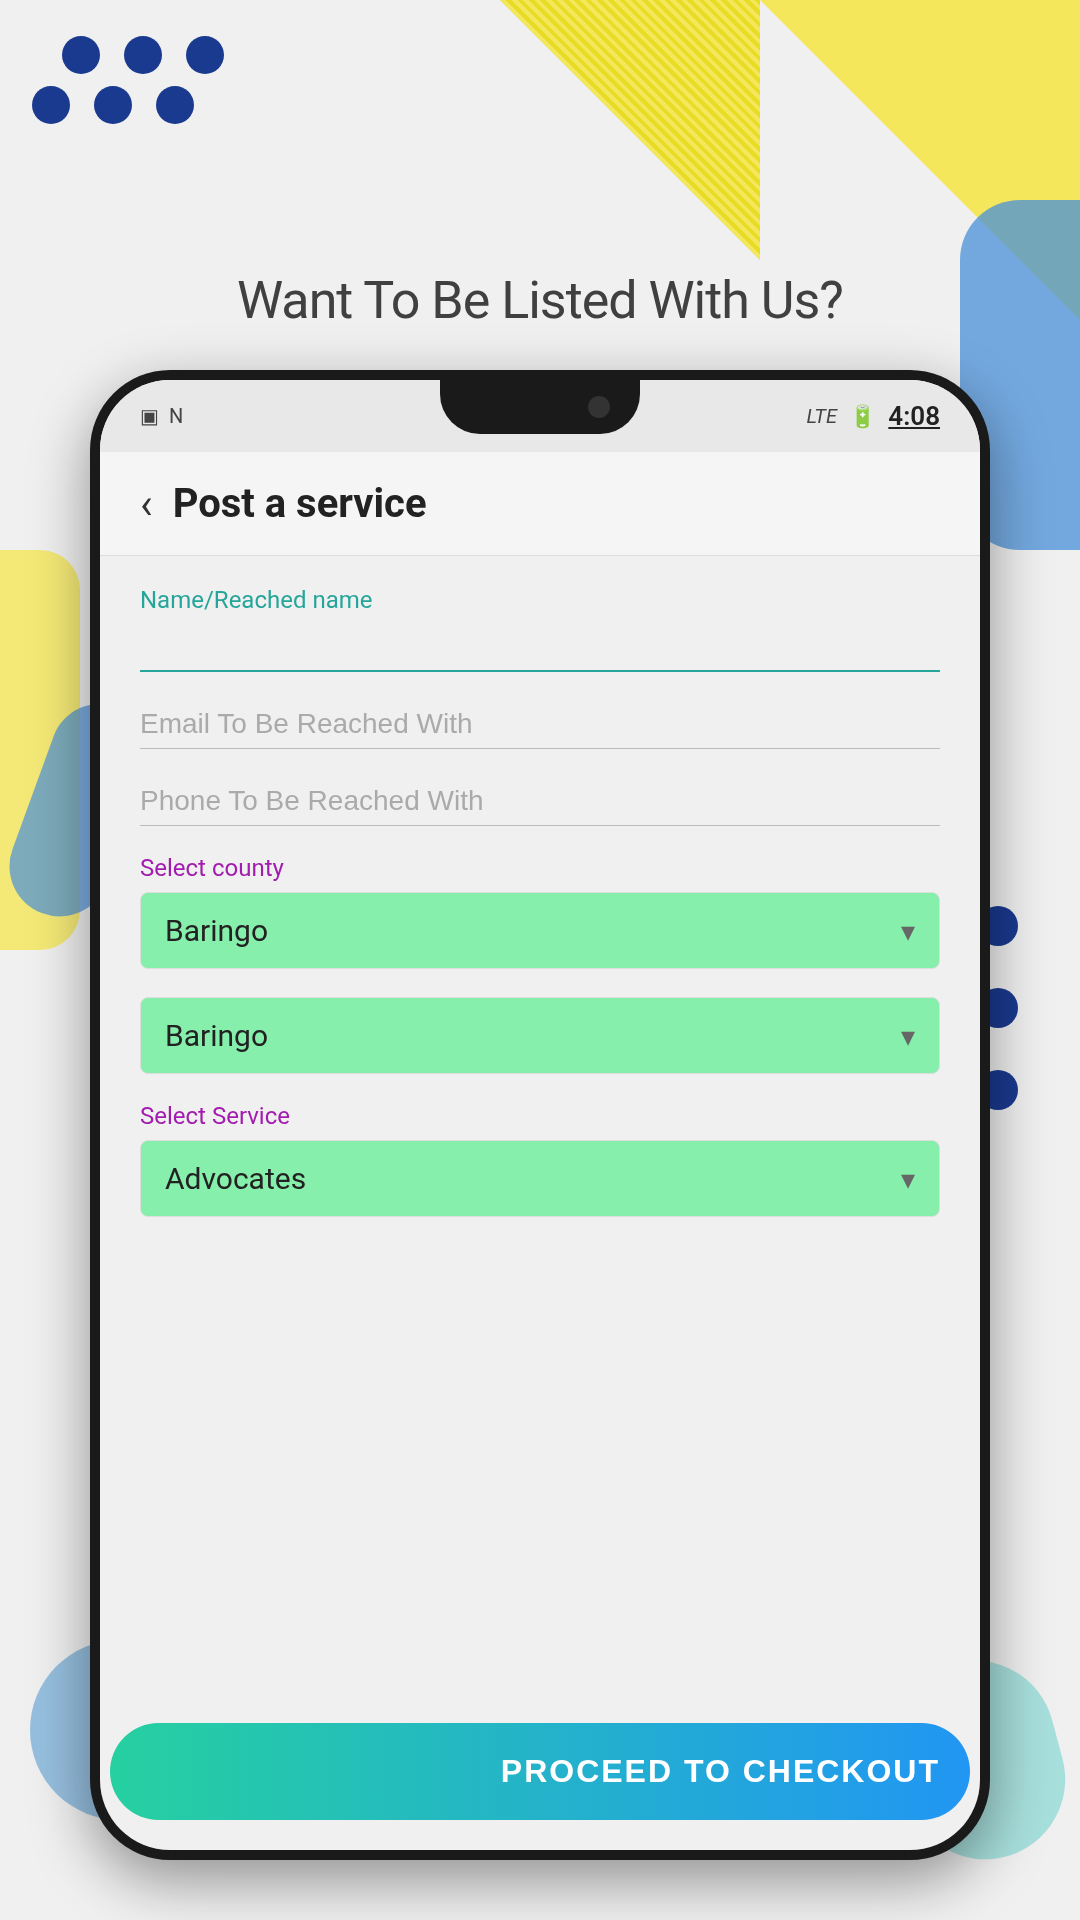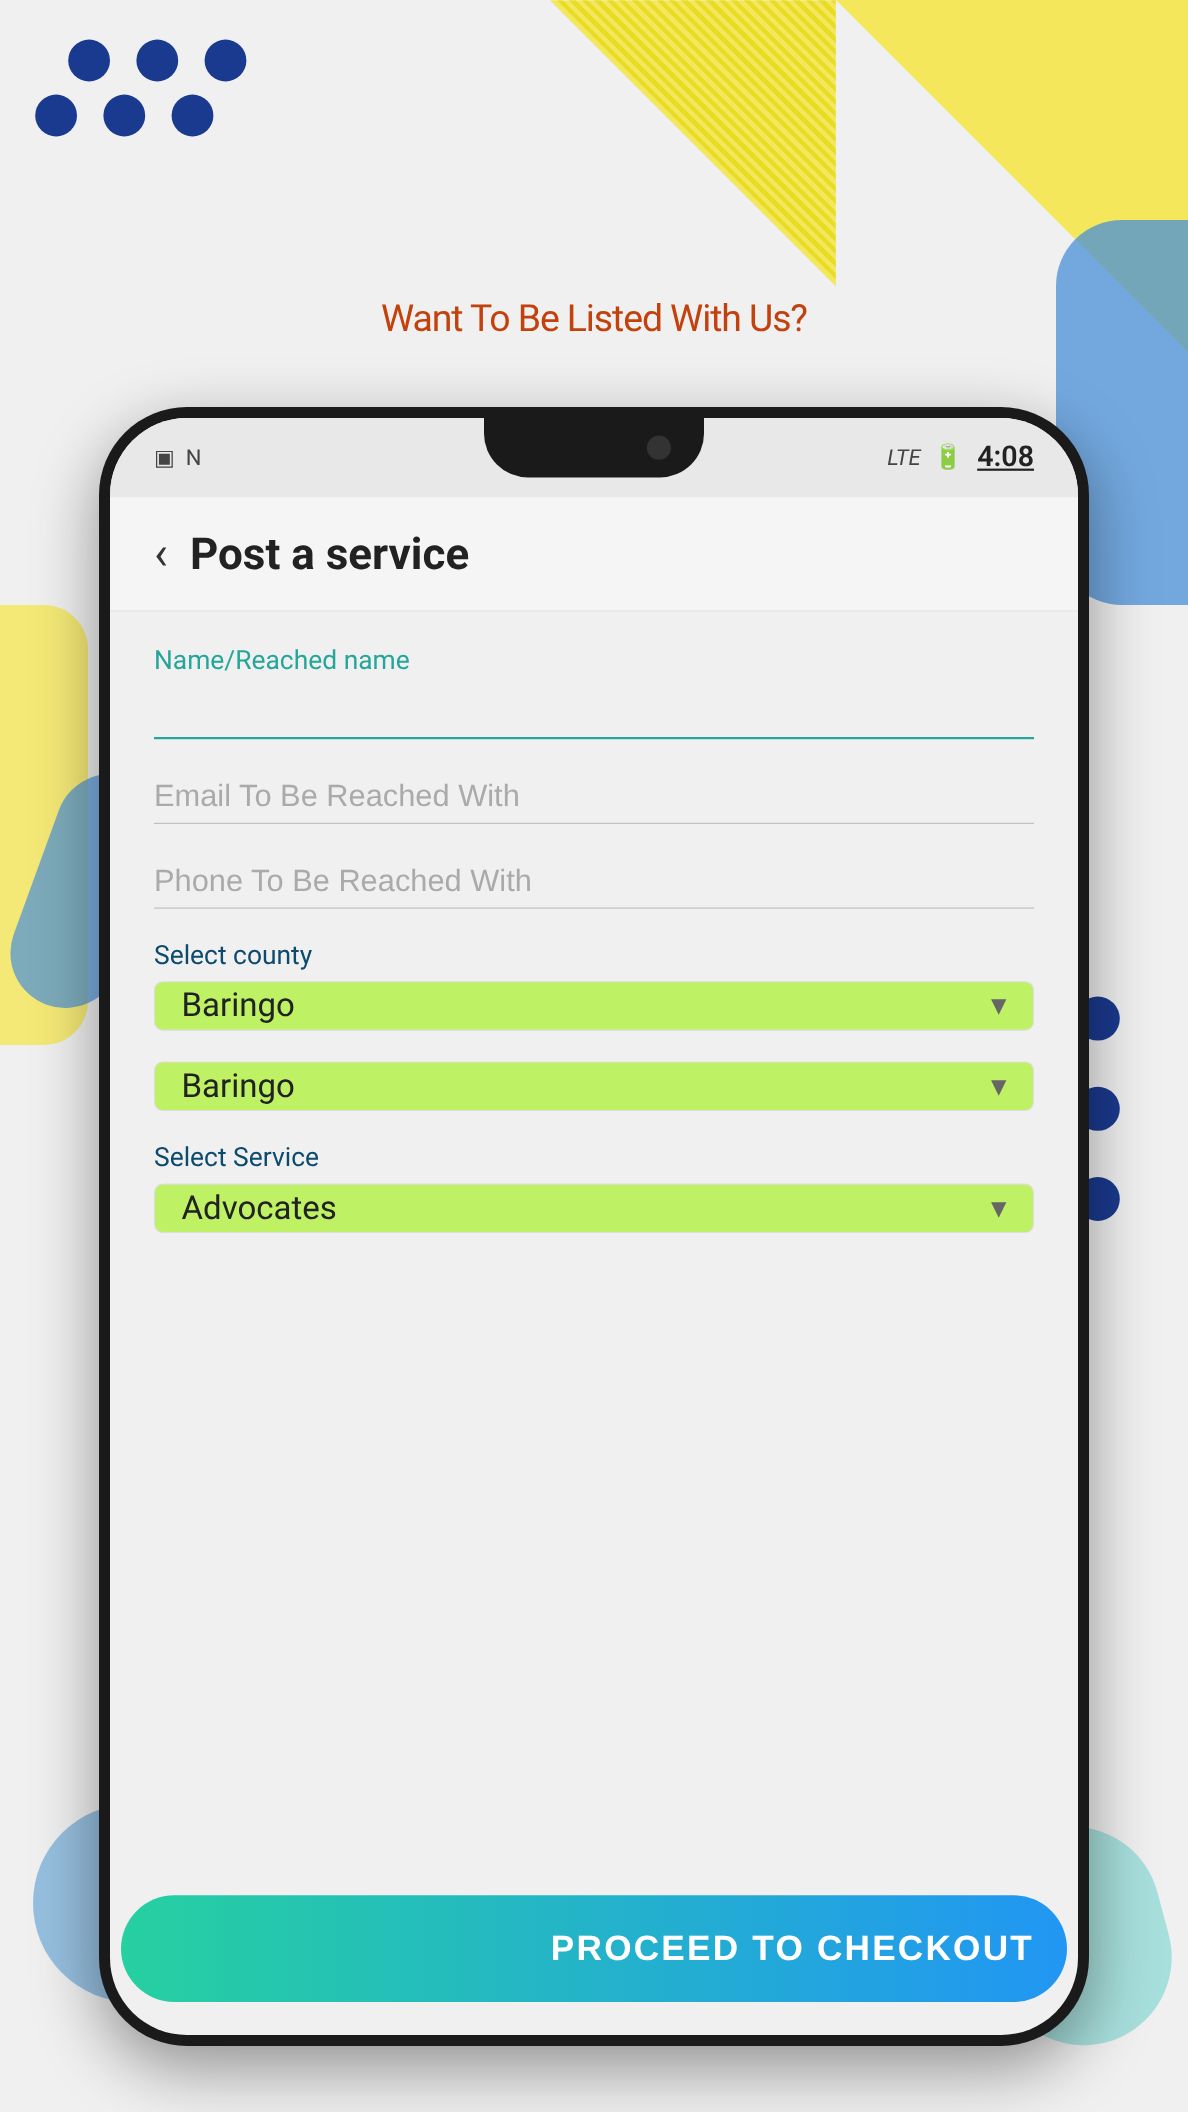--- a/index.html
+++ b/index.html
@@ -130,22 +130,22 @@
       background: #1a3a8f;
     }
 
     
     .page-title {
       position: absolute;
       top: 270px;
       left: 0;
       right: 0;
       text-align: center;
-      font-size: 34px;
-      color: #c2410c;
+      font-size: 52px;
+      color: #404040;
       font-weight: 400;
       letter-spacing: -1px;
     }
 
     
     .phone-mockup {
       position: absolute;
       top: 370px;
       left: 90px;
       right: 90px;
@@ -287,31 +287,31 @@
       padding: 8px 0;
       outline: none;
     }
 
     .field-input-plain::placeholder {
       color: #aaa;
     }
 
     .select-label {
       font-size: 24px;
-      color: #0c4a6e;
+      color: #a21caf;
       margin-bottom: 10px;
     }
 
     .select-field {
       display: flex;
-      align-items: flex-start;
+      align-items: flex-end;
       justify-content: space-between;
-      background: #bef264;
+      background: #86efac;
       border-radius: 8px;
-      padding: 4px 24px;
+      padding: 20px 24px;
       border: 1px solid #ddd;
     }
 
     .select-value {
       font-size: 30px;
       color: #222;
     }
 
     .chevron-down {
       font-size: 28px;

